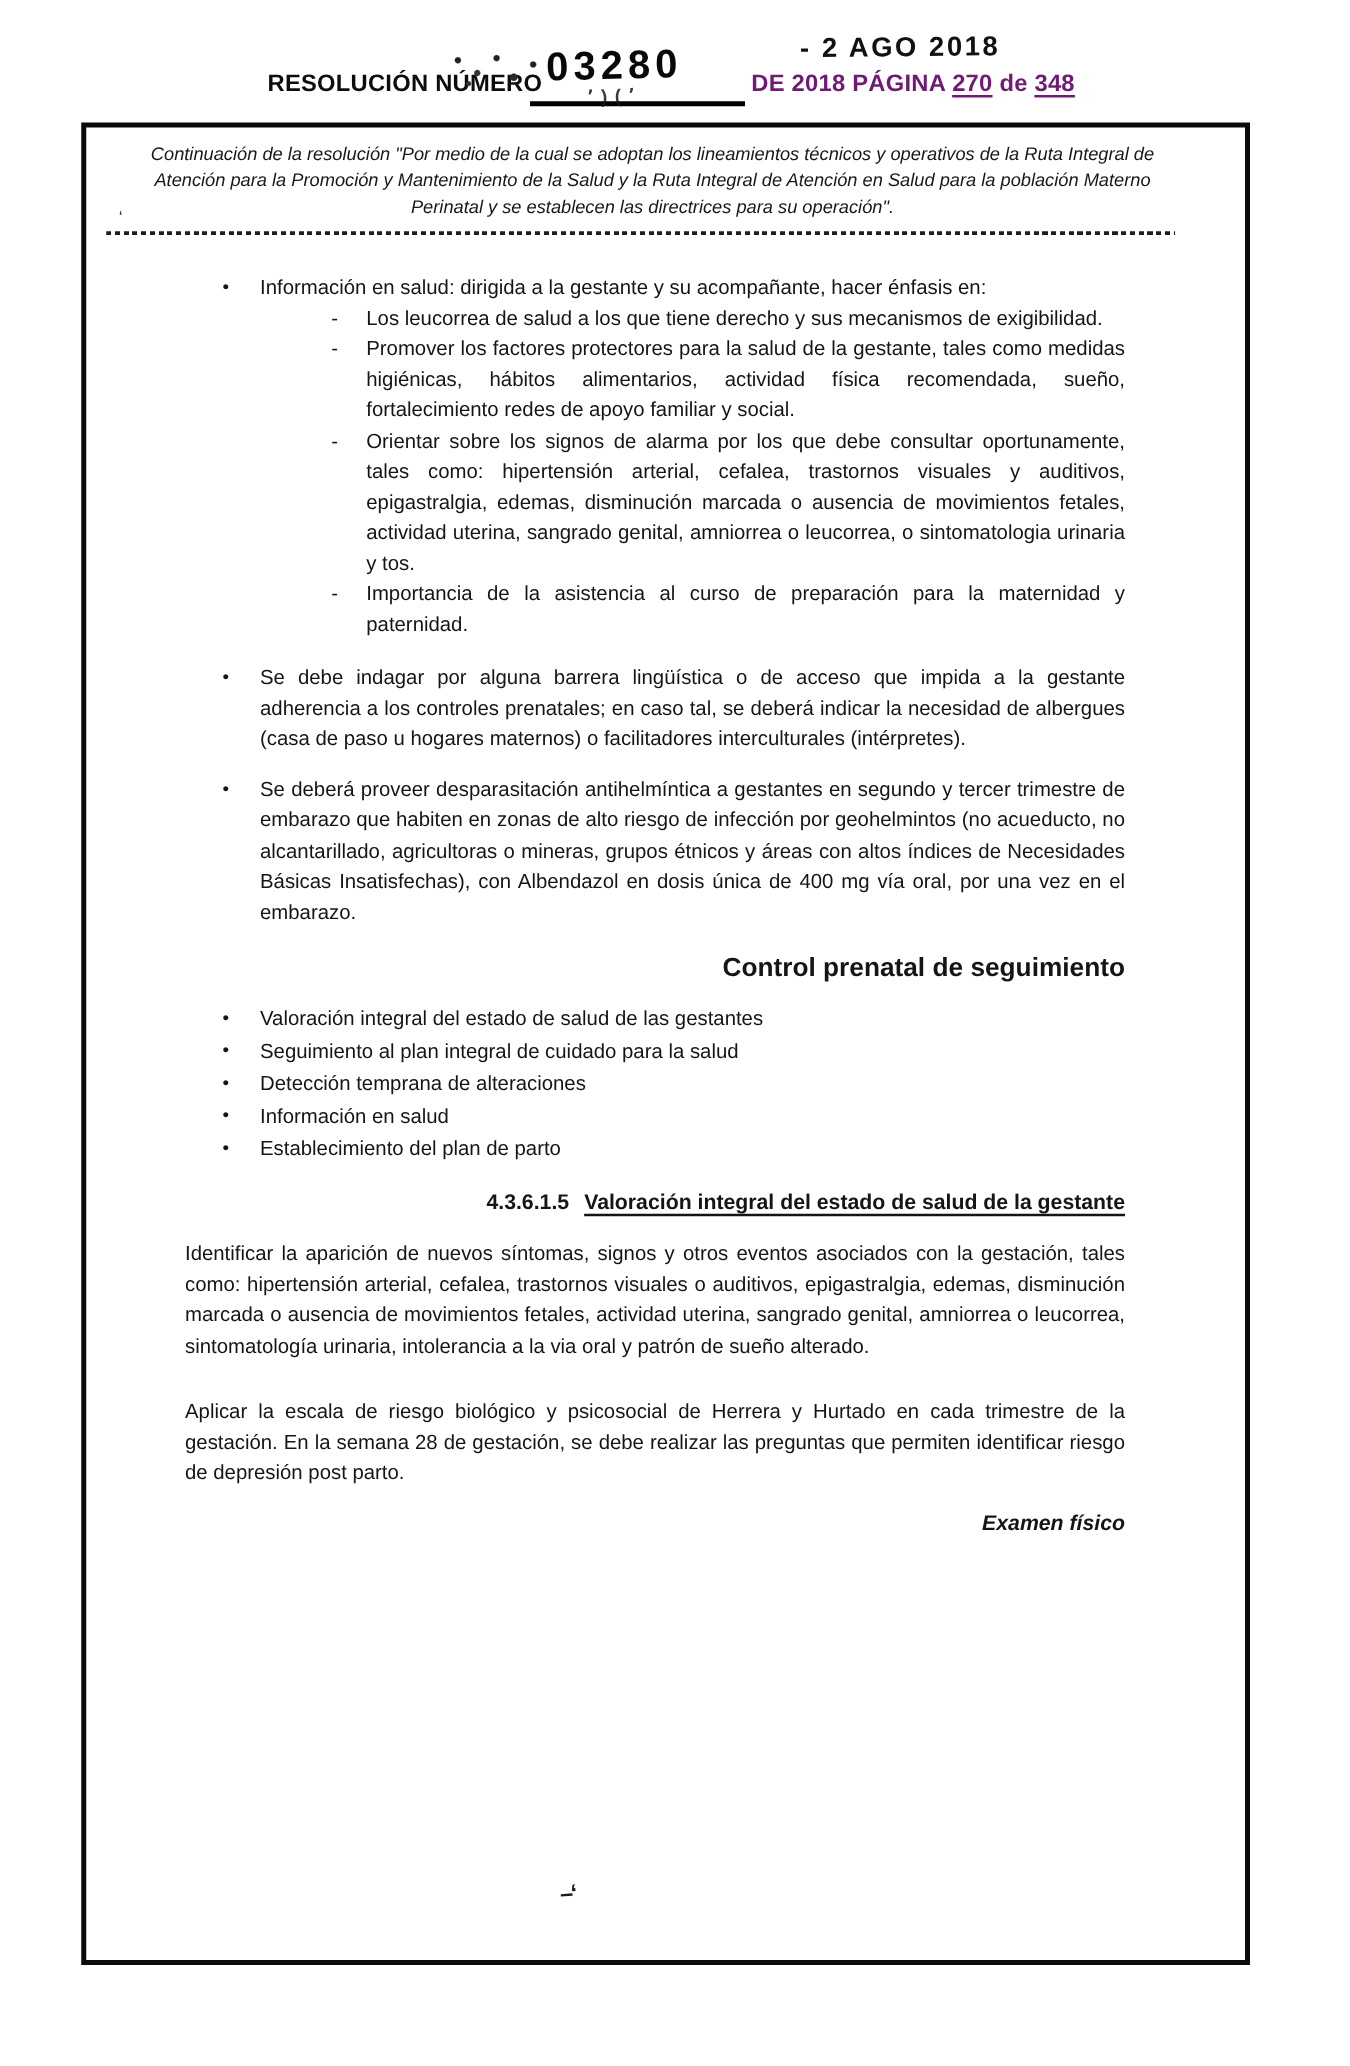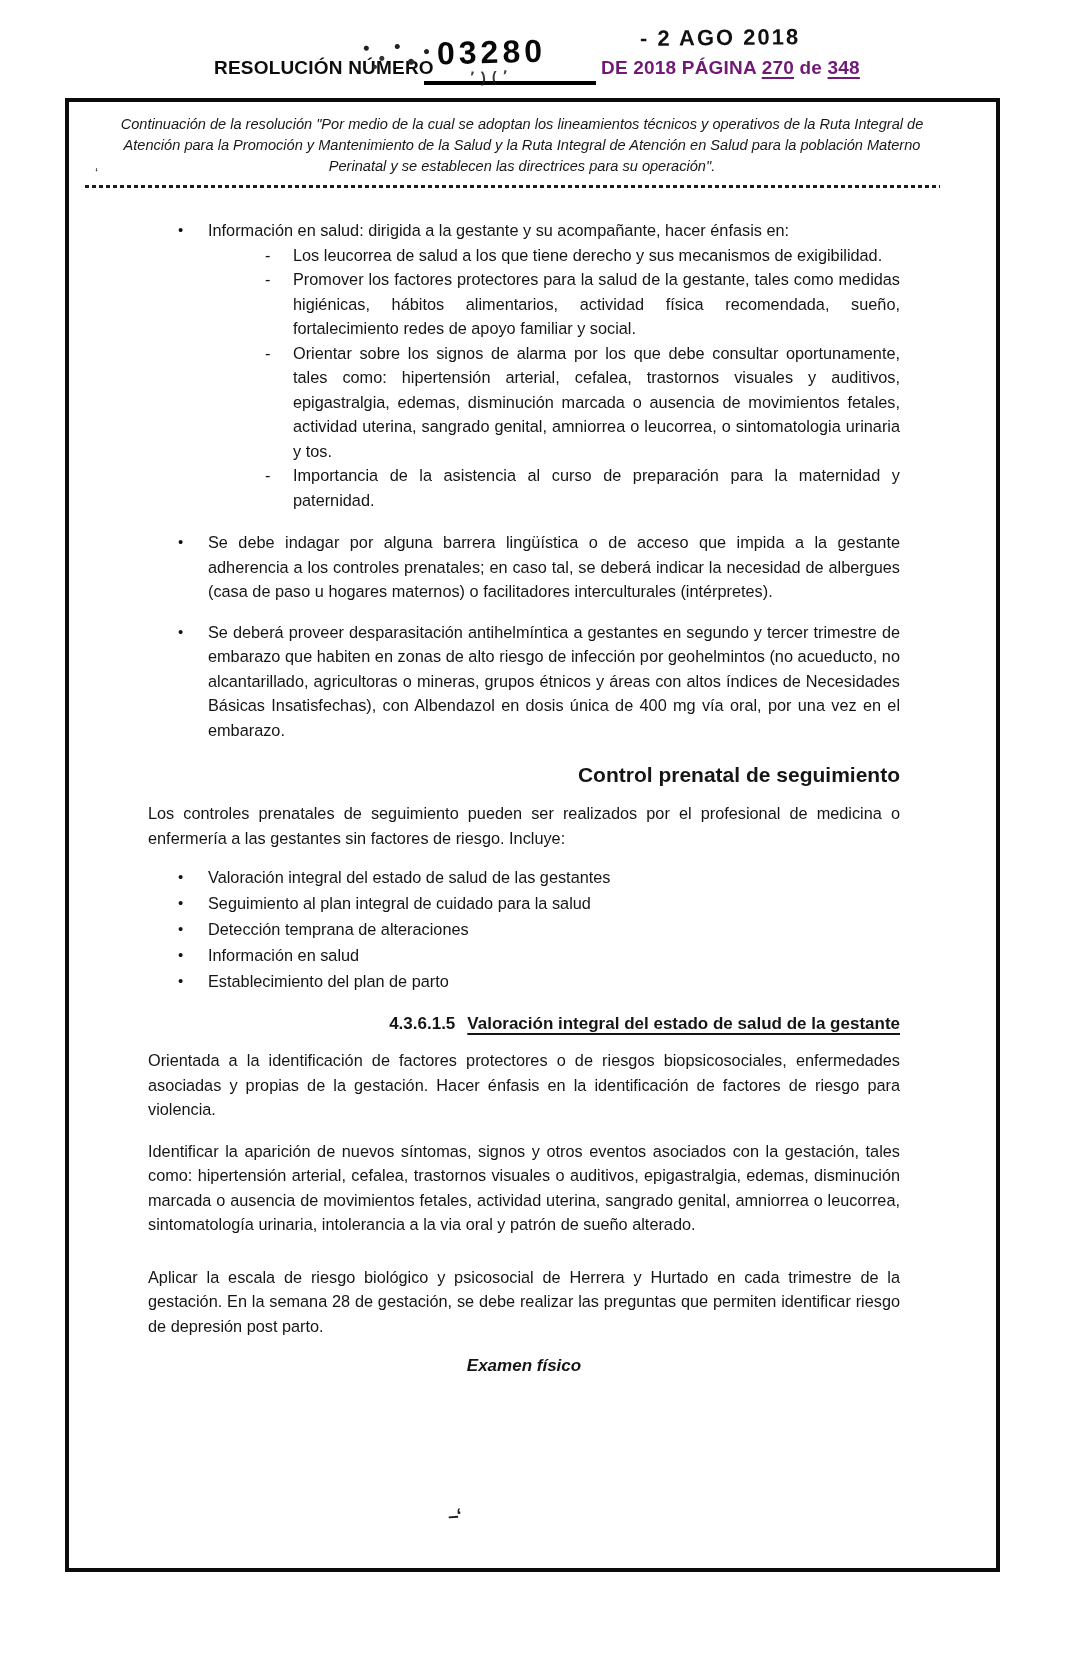--- a/index.html
+++ b/index.html
@@ -82,21 +82,21 @@
   .list2{margin-top:14px;}
   .list2 .li{line-height:26px;text-align:left;}
   .sect-head{margin-top:18px;font-size:17px;font-weight:bold;line-height:24px;text-align:right;white-space:nowrap;}
   .sect-head .sect-title{
     text-decoration:underline;text-decoration-thickness:2px;text-underline-offset:4px;
     margin-left:12px;
   }
   .p2{margin-top:12px;}
   .p3{margin-top:17px;}
   .p4{margin-top:28px;}
-  .h-italic{margin-top:15px;font-size:17px;font-weight:bold;font-style:italic;line-height:26px;text-align:center;}
+  .h-italic{margin-top:15px;font-size:17px;font-weight:bold;font-style:italic;line-height:26px;text-align:right;}
   .p5{margin-top:13px;}
   .stray-bottom{
     position:absolute;left:448px;top:1505px;font-size:19px;font-weight:bold;color:#1a1a1a;
     letter-spacing:-2px;transform:rotate(-4deg);
   }
   .stray-left{
     position:absolute;left:95px;top:165px;font-size:14px;color:#333;
   }
 </style>
 </head>
@@ -149,21 +149,20 @@
       <div class="litext">Se debe indagar por alguna barrera lingüística o de acceso que impida a la gestante adherencia a los controles prenatales; en caso tal, se deberá indicar la necesidad de albergues (casa de paso u hogares maternos) o facilitadores interculturales (intérpretes).</div>
     </div>
 
     <div class="body-text li lv1 b3">
       <span class="marker">•</span>
       <div class="litext">Se deberá proveer desparasitación antihelmíntica a gestantes en segundo y tercer trimestre de embarazo que habiten en zonas de alto riesgo de infección por geohelmintos (no acueducto, no alcantarillado, agricultoras o mineras, grupos étnicos y áreas con altos índices de Necesidades Básicas Insatisfechas), con Albendazol en dosis única de 400 mg vía oral, por una vez en el embarazo.</div>
     </div>
 
     <div class="h-bold">Control prenatal de seguimiento</div>
 
-    <div class="body-text p1">Los controles prenatales de seguimiento pueden ser realizados por el profesional de medicina o enfermería a las gestantes sin factores de riesgo. Incluye:</div>
 
     <div class="list2">
       <div class="body-text li lv1">
         <span class="marker">•</span>
         <div class="litext">Valoración integral del estado de salud de las gestantes</div>
       </div>
       <div class="body-text li lv1">
         <span class="marker">•</span>
         <div class="litext">Seguimiento al plan integral de cuidado para la salud</div>
       </div>
@@ -178,21 +177,20 @@
       <div class="body-text li lv1">
         <span class="marker">•</span>
         <div class="litext">Establecimiento del plan de parto</div>
       </div>
     </div>
 
     <div class="sect-head">
       <span>4.3.6.1.5</span><span class="sect-title">Valoración integral del estado de salud de la gestante</span>
     </div>
 
-    <div class="body-text p2">Orientada a la identificación de factores protectores o de riesgos biopsicosociales, enfermedades asociadas y propias de la gestación. Hacer énfasis en la identificación de factores de riesgo para violencia.</div>
     <div class="body-text p3">Identificar la aparición de nuevos síntomas, signos y otros eventos asociados con la gestación, tales como: hipertensión arterial, cefalea, trastornos visuales o auditivos, epigastralgia, edemas, disminución marcada o ausencia de movimientos fetales, actividad uterina, sangrado genital, amniorrea o leucorrea, sintomatología urinaria, intolerancia a la via oral y patrón de sueño alterado.</div>
     <div class="body-text p4">Aplicar la escala de riesgo biológico y psicosocial de Herrera y Hurtado en cada trimestre de la gestación. En la semana 28 de gestación, se debe realizar las preguntas que permiten identificar riesgo de depresión post parto.</div>
 
     <div class="h-italic">Examen físico</div>
 
   </div>
 
   <div class="stray-bottom">–‘</div>
   <div class="stray-left">‘</div>
 </div>

